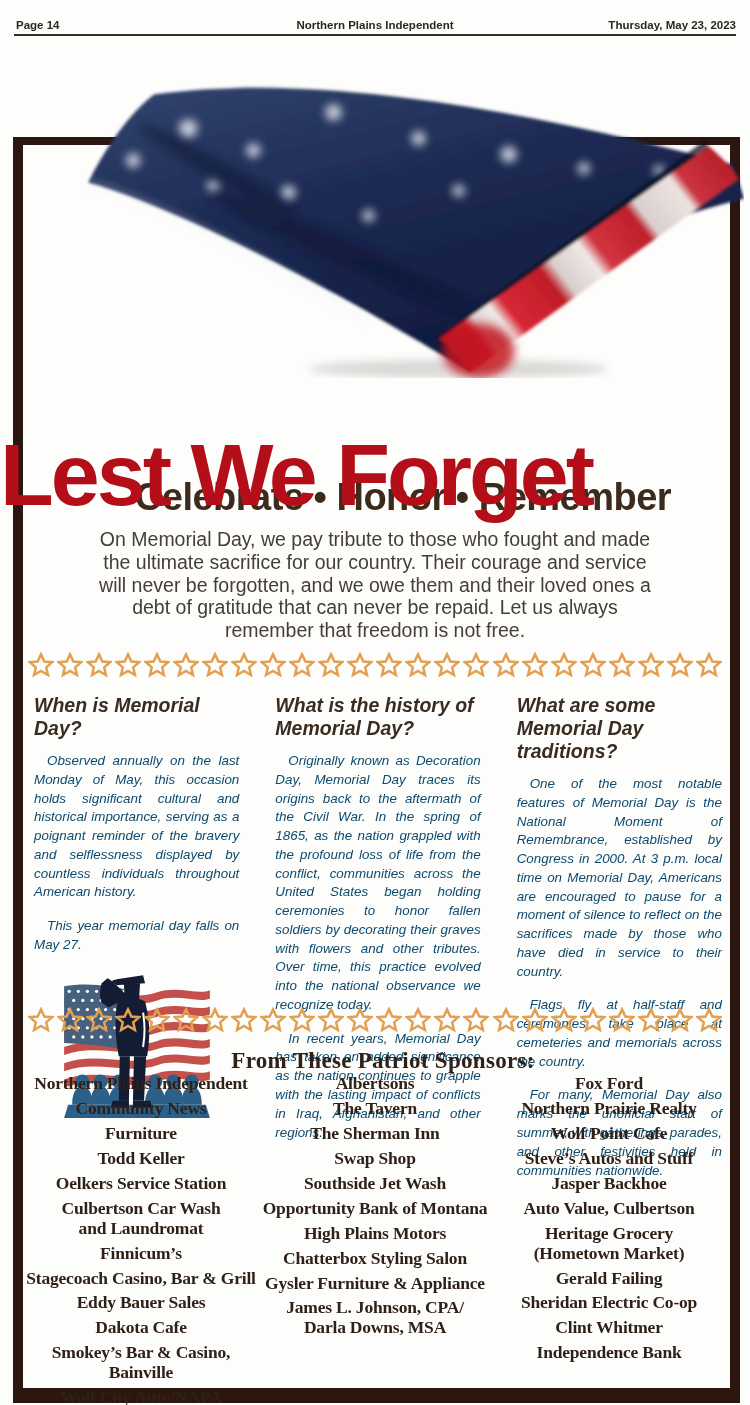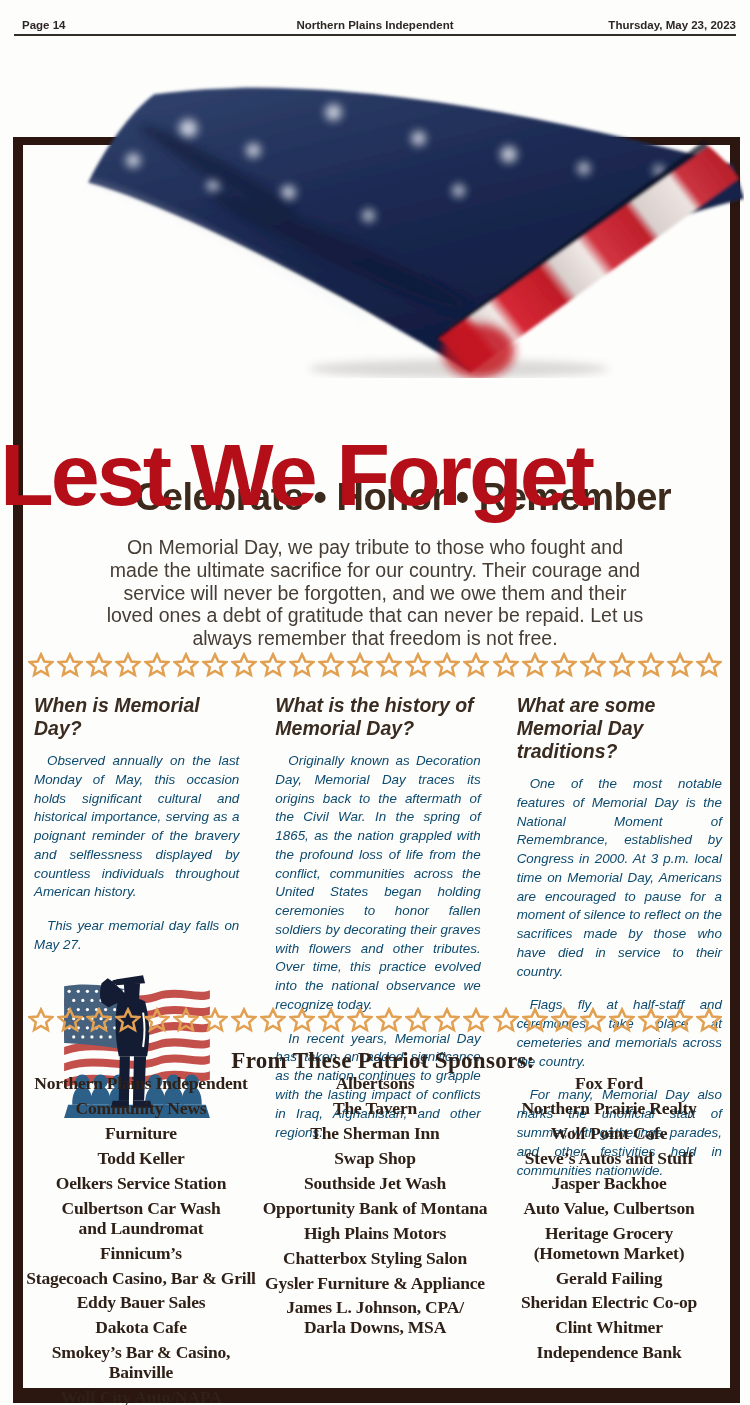--- a/index.html
+++ b/index.html
@@ -2,35 +2,35 @@
 <html><head>
 <meta charset="utf-8">
 <style>
   html,body{margin:0;padding:0;background:#e9e7e2;}
   .page{position:relative;width:750px;height:1405px;margin:0 auto;background:#fdfdfc;overflow:hidden;
         font-family:"Liberation Sans",sans-serif;}
   
   .masthead{position:absolute;top:16px;left:14px;right:14px;height:18px;
             border-bottom:2px solid #332d27;display:flex;align-items:flex-end;
             font-size:11.5px;font-weight:bold;color:#2c2722;}
-  .masthead .left{position:absolute;left:8px;bottom:3px;}
+  .masthead .left{position:absolute;left:2px;bottom:3px;}
   .masthead .center{position:absolute;left:0;right:0;bottom:3px;text-align:center;}
   .masthead .right{position:absolute;right:0;bottom:3px;}
   
   .ad-frame{position:absolute;left:13px;top:137px;width:727px;height:1266px;
             box-sizing:border-box;border:solid #2b1710;border-width:8px 10px 15px 10px;z-index:1;}
   
   .flag-photo{position:absolute;left:38px;top:48px;width:706px;height:330px;z-index:3;}
   
   .headline{position:absolute;top:372px;left:0;width:100%;text-align:left;z-index:4;
             font-size:88px;font-weight:bold;letter-spacing:-3px;color:#b40f18;line-height:1;}
   .subhead{position:absolute;top:476px;left:0;width:100%;text-align:center;
            font-size:38px;font-weight:bold;color:#3c2a1d;letter-spacing:-0.5px;padding-left:28px;}
   .intro{position:absolute;top:528px;left:95px;right:95px;text-align:center;
-         font-size:19.5px;line-height:1.17;color:#463d34;margin:8px;}
+         font-size:19.5px;line-height:1.17;color:#463d34;margin:0;}
   
   .stars{position:absolute;left:28px;right:28px;height:30px;display:flex;
          justify-content:space-between;align-items:center;z-index:4;}
   .stars-top{top:650px;}
   .stars-bottom{top:1005px;}
   .star{width:26px;height:26px;display:block;}
   
   .columns{position:absolute;top:694px;left:34px;right:28px;display:flex;gap:36px;z-index:4;}
   .columns article{flex:1;min-width:0;}
   .columns h2{margin:0 0 12px;font-size:19.5px;font-style:italic;font-weight:bold;

